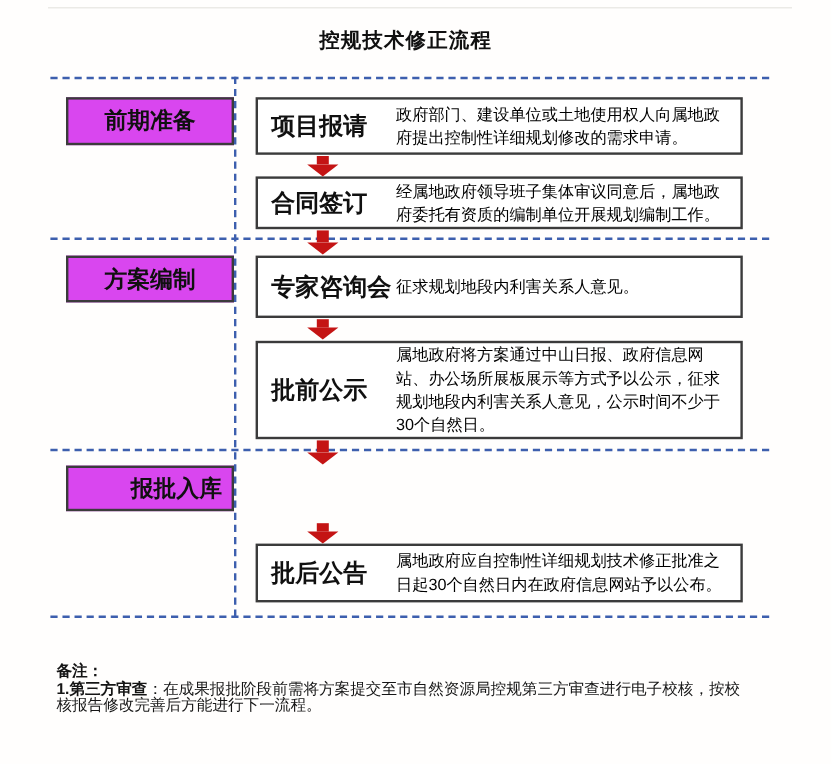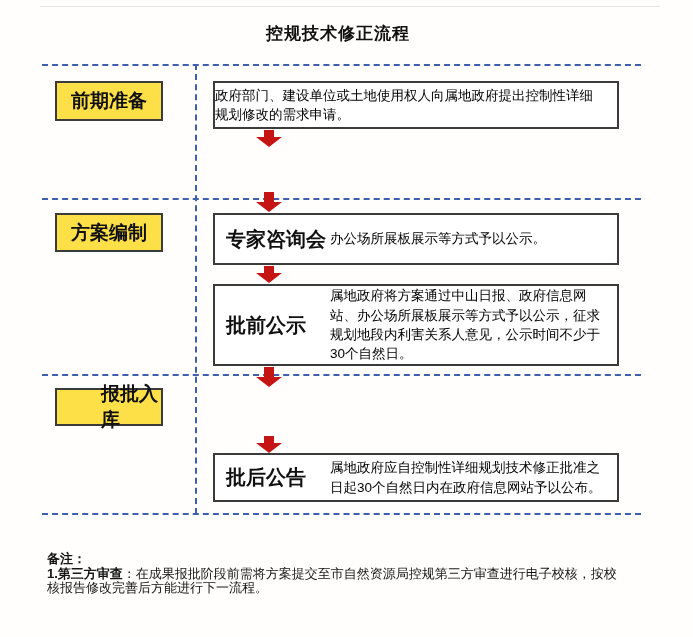--- a/index.html
+++ b/index.html
@@ -14,22 +14,22 @@
 
   .faint-top-line{position:absolute;top:6px;left:40px;width:620px;height:0;border-top:1px solid #e7e5e0;}
 
   .title{position:absolute;top:22px;left:0;width:676px;text-align:center;
          font-size:17px;font-weight:bold;letter-spacing:1px;color:#101010;}
 
   .hline{position:absolute;left:42px;width:599px;height:0;border-top:2px dashed var(--dashed-blue);}
   .hline.l1{top:64px;} .hline.l2{top:198px;} .hline.l3{top:374px;} .hline.l4{top:513px;}
   .vline{position:absolute;left:195px;top:64px;height:450px;width:0;border-left:2px dashed var(--dashed-blue);}
 
-  .stage{position:absolute;left:55px;width:108px;border:2px solid var(--box-border);
-         background:#fde047;display:flex;align-items:center;justify-content:center;
+  .stage{position:absolute;left:55px;width:140px;border:2px solid var(--box-border);
+         background:#d946ef;display:flex;align-items:center;justify-content:center;
          font-size:19px;font-weight:bold;color:#101010;box-sizing:border-box;z-index:2;}
   .stage.s0{top:81px;height:40px;}
   .stage.s1{top:213px;height:39px;}
   .stage.s2{top:388px;height:38px;padding-left:44px;}
 
   .step{position:absolute;left:213px;width:406px;border:2px solid var(--box-border);
         background:#fff;display:flex;align-items:center;box-sizing:border-box;z-index:2;}
   .step.t0{top:81px;height:48px;}
   .step.t1{top:147px;height:44px;}
   .step.t2{top:213px;height:52px;}
@@ -72,25 +72,30 @@
     <span>前期准备</span>
   </div>
   <div class="stage s1">
     <span>方案编制</span>
   </div>
   <div class="stage s2">
     <span>报批入库</span>
   </div>
 
   <div class="step t0">
+    <div class="step-label">项目报请</div>
     <div class="step-desc">政府部门、建设单位或土地使用权人向属地政府提出控制性详细规划修改的需求申请。</div>
+  </div>
+  <div class="step t1">
+    <div class="step-label">合同签订</div>
+    <div class="step-desc">经属地政府领导班子集体审议同意后，属地政府委托有资质的编制单位开展规划编制工作。</div>
   </div>
   <div class="step t2">
     <div class="step-label">专家咨询会</div>
-    <div class="step-desc">办公场所展板展示等方式予以公示。</div>
+    <div class="step-desc">征求规划地段内利害关系人意见。</div>
   </div>
   <div class="step t3">
     <div class="step-label">批前公示</div>
     <div class="step-desc">属地政府将方案通过中山日报、政府信息网站、办公场所展板展示等方式予以公示，征求规划地段内利害关系人意见，公示时间不少于30个自然日。</div>
   </div>
   <div class="step t5">
     <div class="step-label">批后公告</div>
     <div class="step-desc">属地政府应自控制性详细规划技术修正批准之日起30个自然日内在政府信息网站予以公布。</div>
   </div>
 

